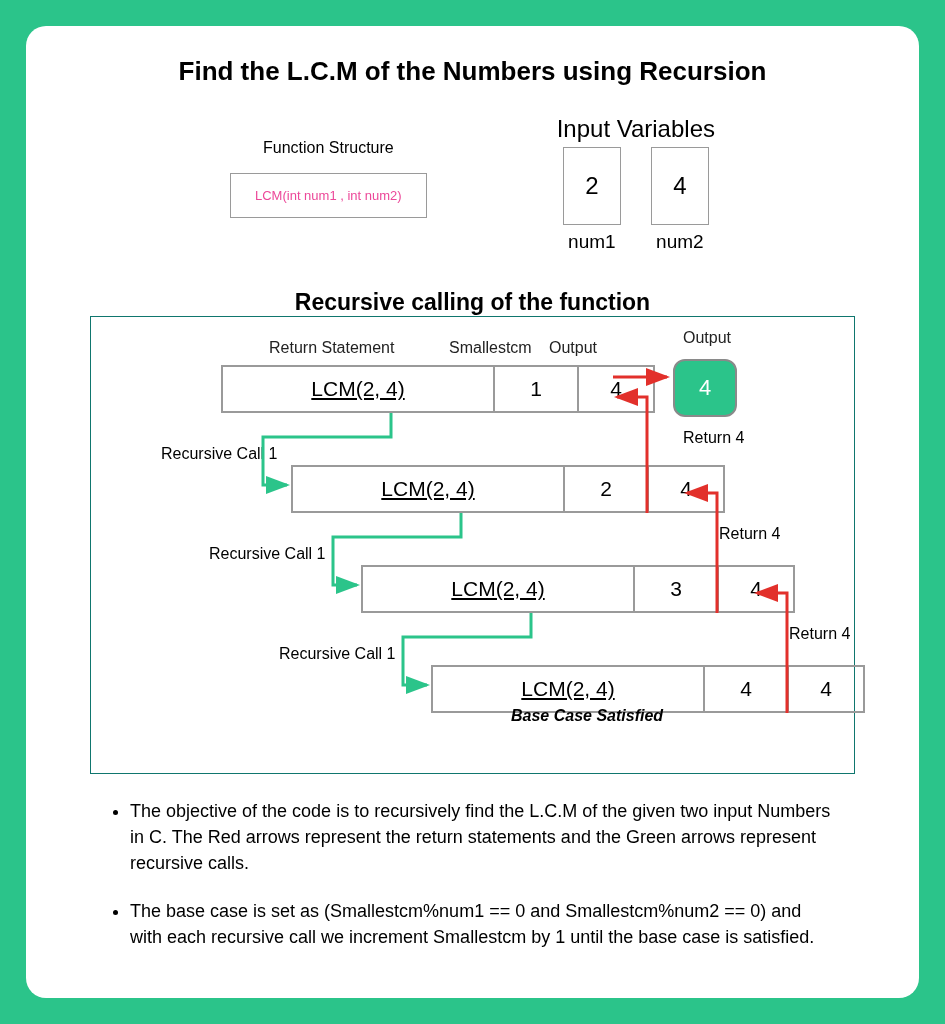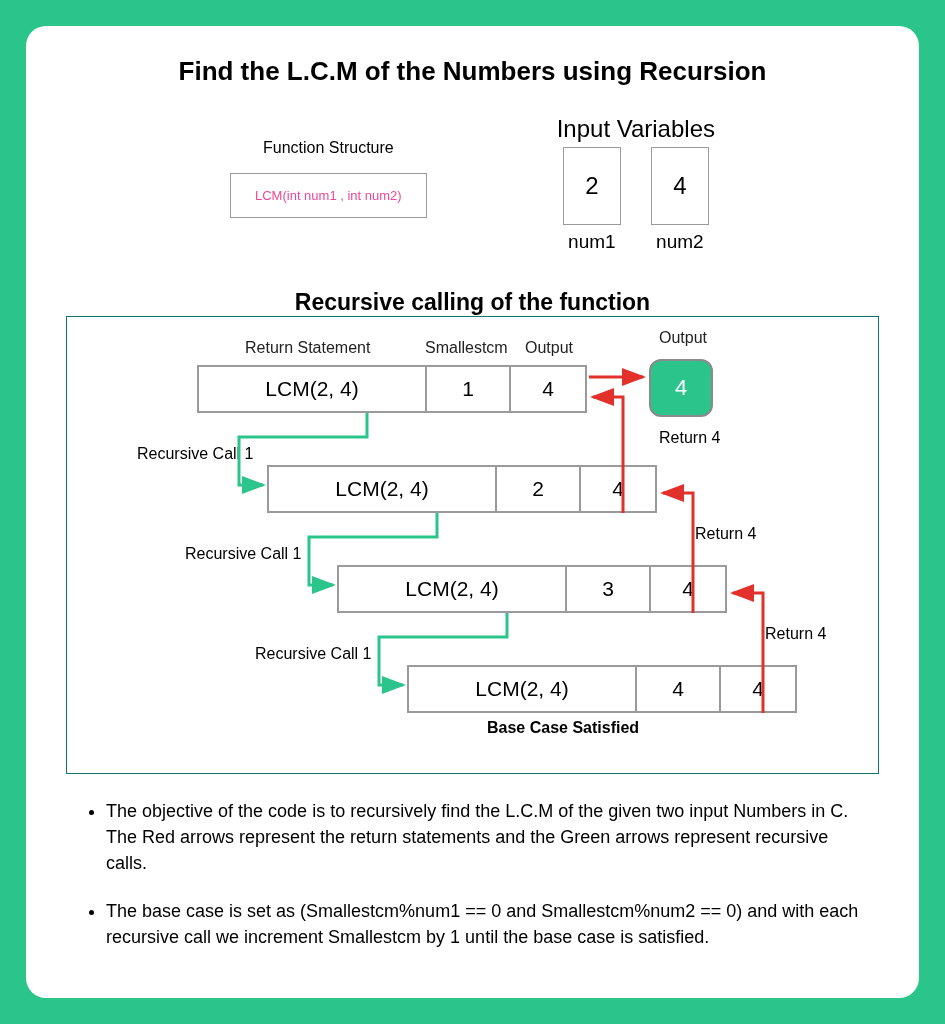--- a/index.html
+++ b/index.html
@@ -8,21 +8,21 @@
   font-family: "Segoe UI", Arial, sans-serif;
   width: 945px;
   height: 1024px;
   padding: 26px;
 }
 .panel {
   background: #fff;
   border-radius: 20px;
   width: 100%;
   height: 100%;
-  padding: 30px 40px;
+  padding: 30px 64px;
   position: relative;
 }
 .title {
   font-size: 26px;
   font-weight: 700;
   text-align: center;
   margin-bottom: 28px;
 }
 .topsec {
   display: flex;
@@ -72,21 +72,21 @@
 }
 .cell {
   border-right: 2px solid #9a9a9a;
   display: flex;
   align-items: center;
   justify-content: center;
   font-size: 21px;
   padding: 10px 0;
 }
 .cell:last-child { border-right: none; }
-.cell-main { width: 228px; }
+.cell-main { width: 272px; text-decoration: underline; }
 .cell-sm { width: 84px; }
 .cell-out { width: 74px; }
 .hdr {
   position: absolute;
   font-size: 16px;
   color: #222;
 }
 .outbadge {
   position: absolute;
   background: #2BC48A;
@@ -169,21 +169,21 @@
       <div class="cell cell-sm">4</div>
       <div class="cell cell-out">4</div>
     </div>
 
     <div class="lbl" style="left:70px; top:128px;">Recursive Call 1</div>
     <div class="lbl" style="left:118px; top:228px;">Recursive Call 1</div>
     <div class="lbl" style="left:188px; top:328px;">Recursive Call 1</div>
     <div class="lbl" style="left:592px; top:112px;">Return 4</div>
     <div class="lbl" style="left:628px; top:208px;">Return 4</div>
     <div class="lbl" style="left:698px; top:308px;">Return 4</div>
-    <div class="lbl" style="left:420px; top:402px; font-weight:600;">Base Case Satisfied</div>
+    <div class="lbl" style="left:420px; top:390px; font-weight:600;font-style:italic;">Base Case Satisfied</div>
 
     <svg class="arrows" width="820" height="458">
       <defs>
         <marker id="ah-g" markerWidth="10" markerHeight="10" refX="7" refY="3" orient="auto">
           <path d="M0,0 L8,3 L0,6 Z" fill="#2BC48A"></path>
         </marker>
         <marker id="ah-r" markerWidth="10" markerHeight="10" refX="7" refY="3" orient="auto">
           <path d="M0,0 L8,3 L0,6 Z" fill="#E2302B"></path>
         </marker>
       </defs>

